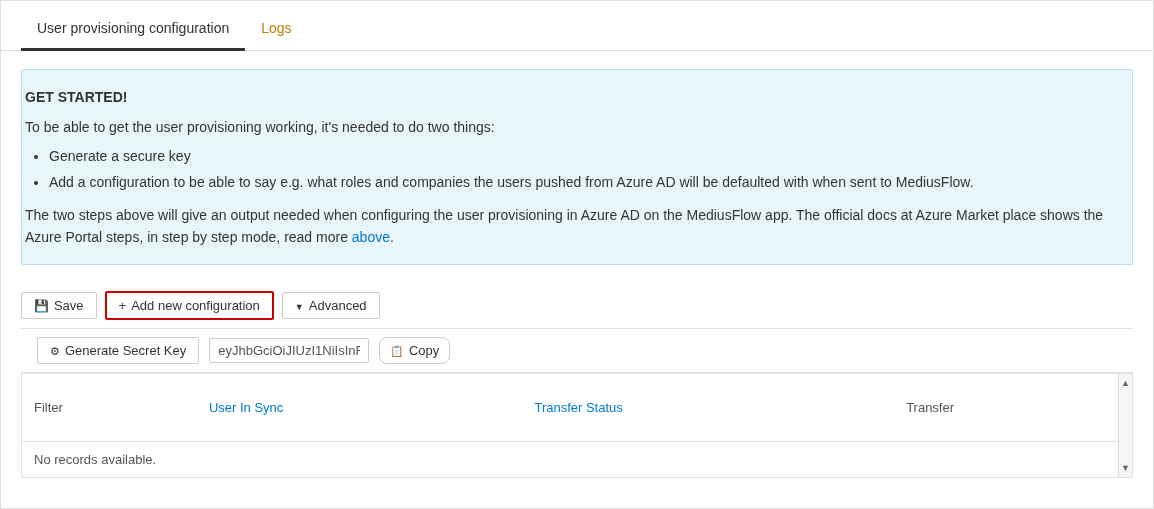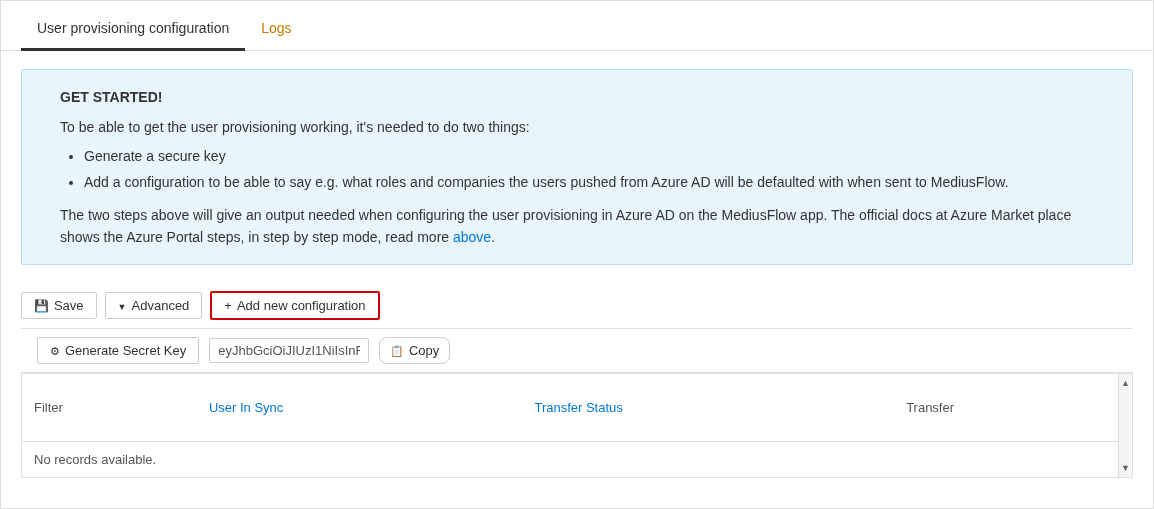--- a/index.html
+++ b/index.html
@@ -43,21 +43,21 @@
     }
     
     .main-content {
       padding: 18px 20px;
     }
     
     .info-box {
       background: #e8f6fc;
       border: 1px solid #b8dff0;
       border-radius: 2px;
-      padding: 16px 38px;
+      padding: 16px 3px;
       margin-bottom: 18px;
       color: #333;
       line-height: 1.6;
     }
     .info-box .get-started {
       font-weight: bold;
       margin-bottom: 8px;
     }
     .info-box ul {
       margin-left: 24px;
@@ -226,27 +226,27 @@
       <div>
         <span>The two steps above will give an output needed when configuring the user provisioning in Azure AD on the MediusFlow app. The official docs at Azure Market place shows the Azure Portal steps, in step by step mode, read more </span><a href="#">above</a><span>.</span>
       </div>
     </div>
 
     <div class="toolbar">
       <button class="btn">
         <span class="icon-save"></span>
         <span>Save</span>
       </button>
+      <button class="btn btn-add-config">
+        <span class="icon-plus"></span>
+        <span>Add new configuration</span>
+      </button>
       <button class="btn btn-advanced">
         <span class="icon-triangle"></span>
         <span>Advanced</span>
-      </button>
-      <button class="btn btn-add-config">
-        <span class="icon-plus"></span>
-        <span>Add new configuration</span>
       </button>
     </div>
 
     <div class="secret-key-row">
       <button class="generate-key-btn">
         <span class="icon-key"></span>
         <span>Generate Secret Key</span>
       </button>
       <input class="key-input" type="text" readonly="" value="eyJhbGciOiJIUzI1NiIsInR5" style="">
       <button class="copy-btn">

